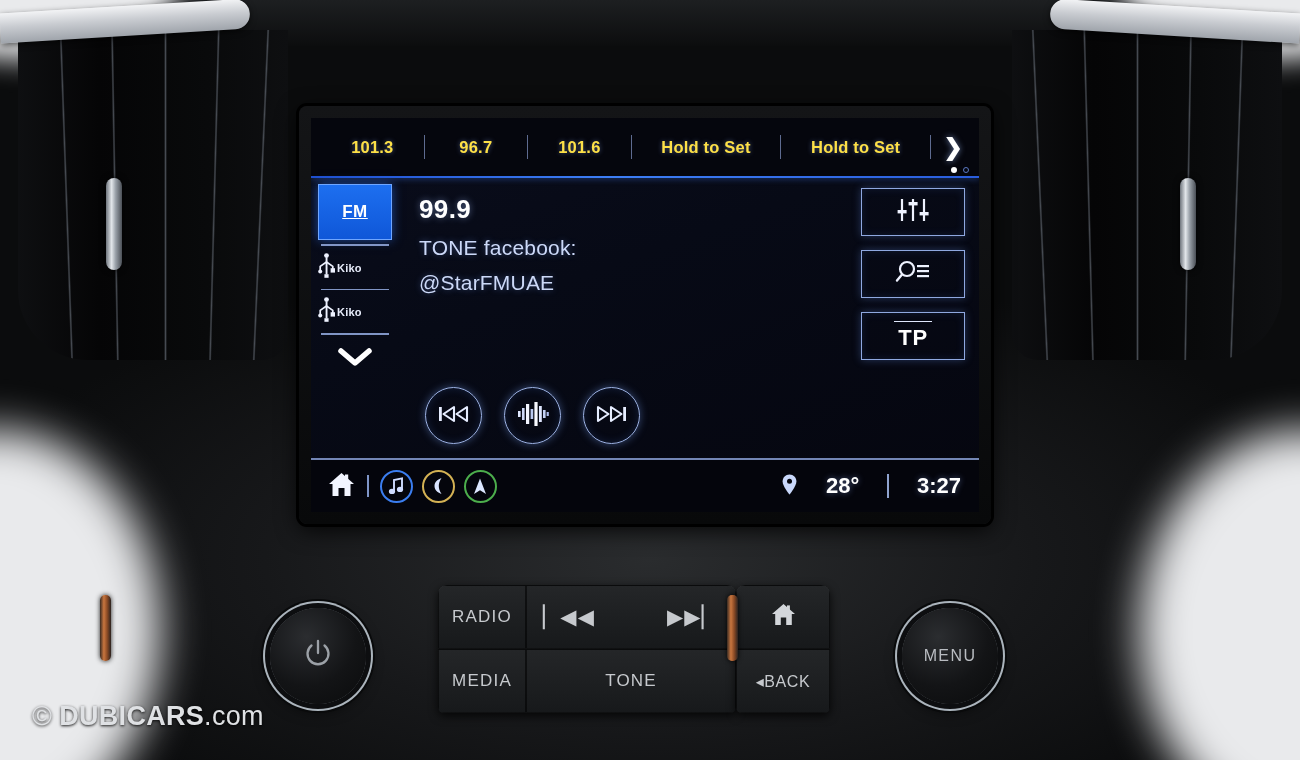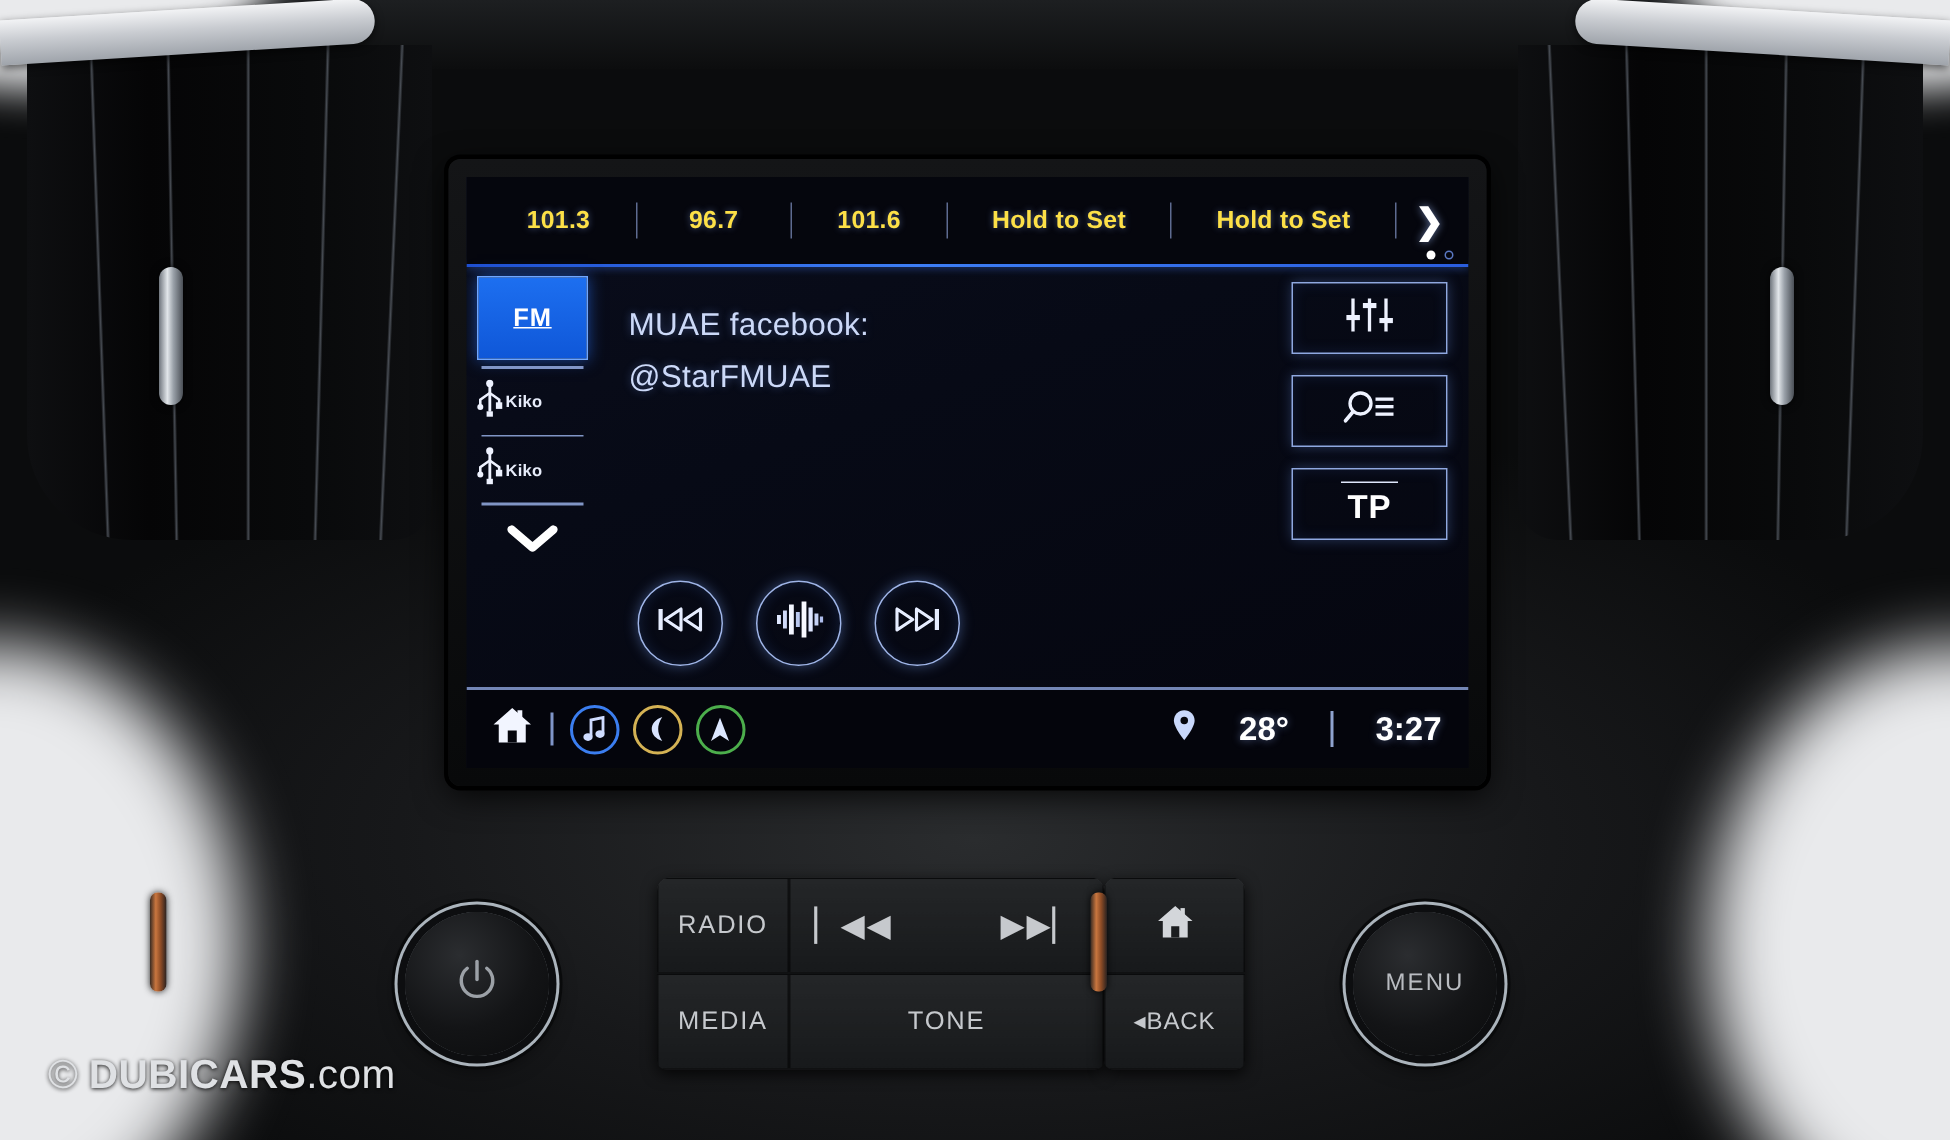--- a/index.html
+++ b/index.html
@@ -332,21 +332,22 @@
         <div class="side-div"></div>
 
         <div id="chev-down">
           <svg width="36" height="20" viewBox="0 0 36 20">
             <path d="M4 4 L18 16 L32 4" stroke="#ffffff" stroke-width="5.5" fill="none" stroke-linecap="round" stroke-linejoin="round"></path>
           </svg>
         </div>
       </div>
 
       <div id="center">
-        <div class="meta">MUAE facebook:</div>
+        <div id="freq">99.9</div>
+        <div class="meta">TONE facebook:</div>
         <div class="meta">@StarFMUAE</div>
 
         <div id="transport">
           <div class="tbtn">
             <span>
               <svg width="33" height="20" viewBox="0 0 33 20">
                 <rect x="2" y="3" width="2.8" height="14" fill="#e6edff"></rect>
                 <path d="M17 3 L17 17 L6.5 10 Z" fill="none" stroke="#e6edff" stroke-width="2.1" stroke-linejoin="round"></path>
                 <path d="M30 3 L30 17 L19.5 10 Z" fill="none" stroke="#e6edff" stroke-width="2.1" stroke-linejoin="round"></path>
               </svg>

